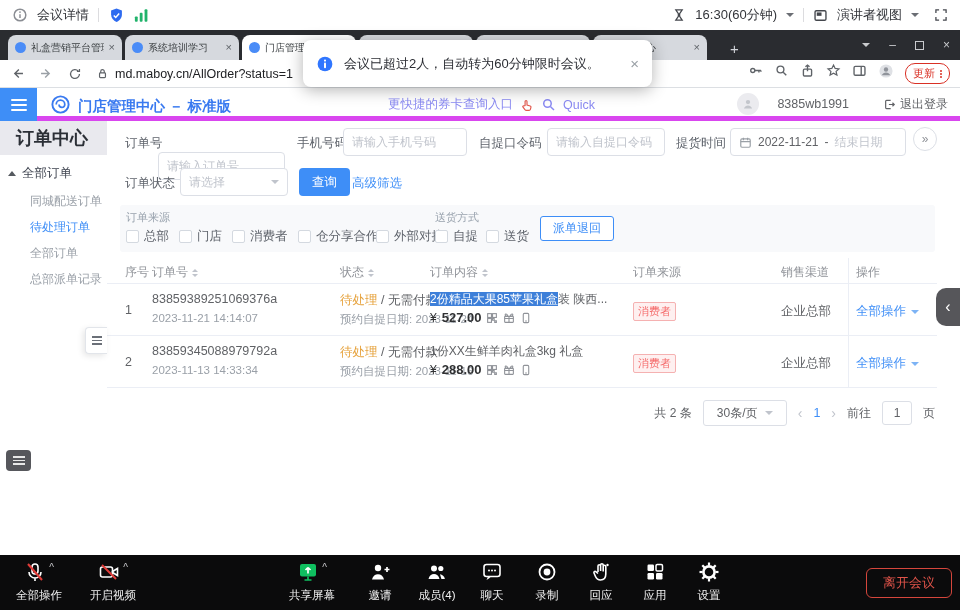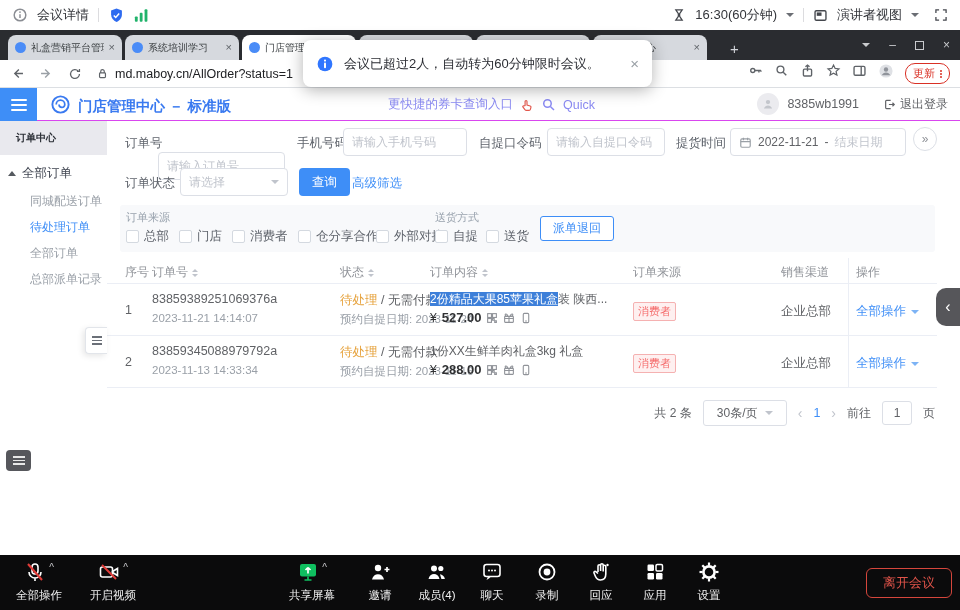--- a/index.html
+++ b/index.html
@@ -33,34 +33,34 @@
 .url{font-size:12.5px;color:#202124;margin-left:6px;flex:1;white-space:nowrap;overflow:hidden}
 .addr-right{display:flex;align-items:flex-start;gap:11px}
 .updpill{display:flex;align-items:center;gap:5px;border:1px solid #d93025;border-radius:10px;padding:2px 7px}
 .updpill span{font-size:11px;color:#d93025}
 .kebab{width:2px;height:2px;border-radius:50%;background:#d93025;box-shadow:0 -3px 0 #d93025,0 3px 0 #d93025}
 
 #notif{position:absolute;left:303px;top:40px;width:349px;height:47px;background:#fff;border-radius:8px;box-shadow:0 3px 16px rgba(0,0,0,.3);display:flex;align-items:center;gap:10px;padding:0 13px;z-index:100}
 #notif .ntext{font-size:13px;color:#2b2d33;white-space:nowrap}
 #notif .nclose{margin-left:auto;font-size:15px;color:#9aa0a6}
 
-#appheader{position:absolute;top:88px;left:0;width:960px;height:33px;background:#fff;border-bottom:1px solid #d946ef;z-index:20}
+#appheader{position:absolute;top:88px;left:0;width:960px;height:33px;background:#fff;border-bottom:5px solid #d946ef;z-index:20}
 #hamburger{position:absolute;left:0;top:0;width:37px;height:33px;background:#3e8ef7;display:flex;flex-direction:column;justify-content:center;align-items:center;gap:3px}
 #hamburger i{width:16px;height:2px;background:#fff;border-radius:1px}
 #apptitle{position:absolute;left:78px;top:9px;font-size:14.5px;font-weight:bold;color:#3a7af0;white-space:nowrap}
 #promo{position:absolute;left:388px;top:8px;display:flex;align-items:center;gap:7px}
 #promo .ptext,#promo .qtext{font-size:12.5px;color:#8a8af2}
-#userarea{position:absolute;right:12px;top:5px;display:flex;align-items:center;gap:8px}
+#userarea{position:absolute;right:12px;top:5px;display:flex;align-items:center;gap:18px}
 .avatar{width:22px;height:22px;border-radius:50%;background:#ebebef;display:flex;align-items:center;justify-content:center}
 .uname{font-size:12.5px;color:#606266}
 .logout{display:flex;align-items:center;gap:4px;margin-left:16px}
 .logout span{font-size:12px;color:#606266}
 
 #sidebar{position:absolute;top:121px;left:0;width:107px;height:434px;background:#fff;z-index:15}
-.side-sec{height:34px;background:#e9e9ee;display:flex;align-items:center;padding-left:16px;font-size:10px;font-weight:bold;color:#2b2f36}
+.side-sec{height:34px;background:#e9e9ee;display:flex;align-items:center;padding-left:16px;font-size:18px;font-weight:bold;color:#2b2f36}
 .side-grey{background:#f4f4f7}
 .side-item{height:28px;display:flex;align-items:center;padding-left:16px;font-size:12.5px;color:#5a5e66}
 .side-group{height:30px;display:flex;align-items:center;padding-left:8px;gap:6px;font-size:12.5px;color:#3f4450;margin-top:3px}
 .tri-up{width:0;height:0;border:4px solid transparent;border-bottom:5px solid #55595f;margin-bottom:3px}
 .side-sub{height:26px;display:flex;align-items:center;padding-left:30px;font-size:12px;color:#9aa0a8}
 .side-sub.active{color:#3e8ef7}
 
 #main{position:absolute;top:121px;left:107px;width:853px;height:434px;background:#fff;z-index:12}
 .f-label{position:absolute;font-size:12.5px;color:#5f646c;white-space:nowrap}
 .f-input{position:absolute;height:28px;border:1px solid #dcdfe6;border-radius:4px;font-size:12px;color:#606266;padding:0 8px;outline:none;background:#fff}

